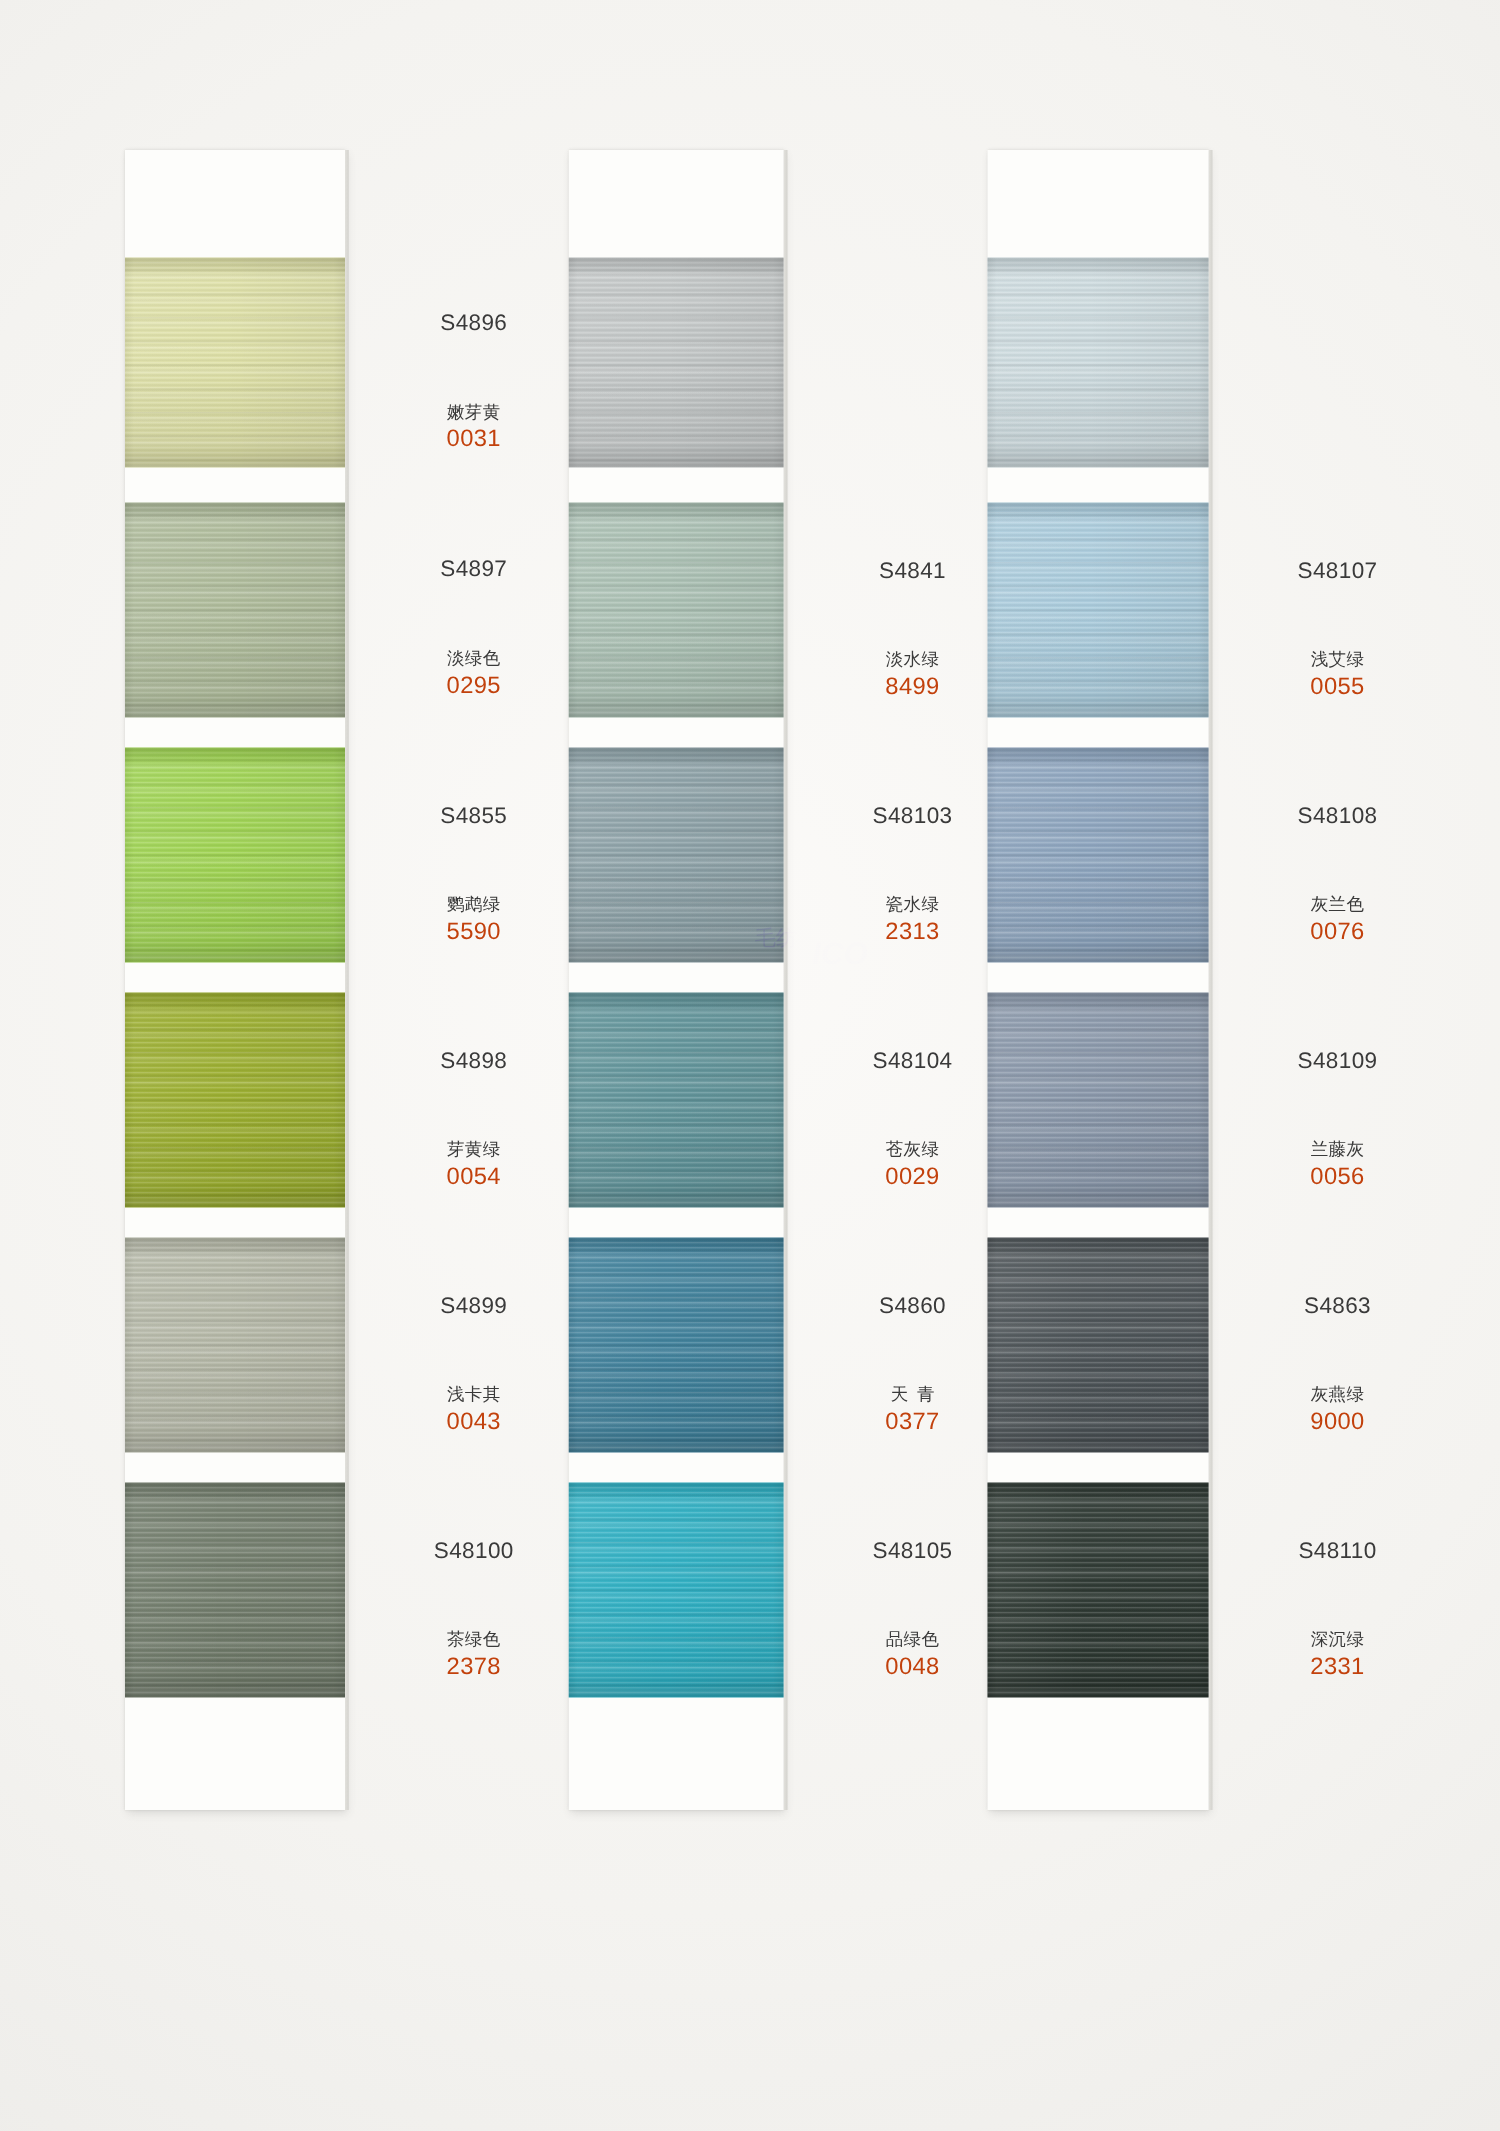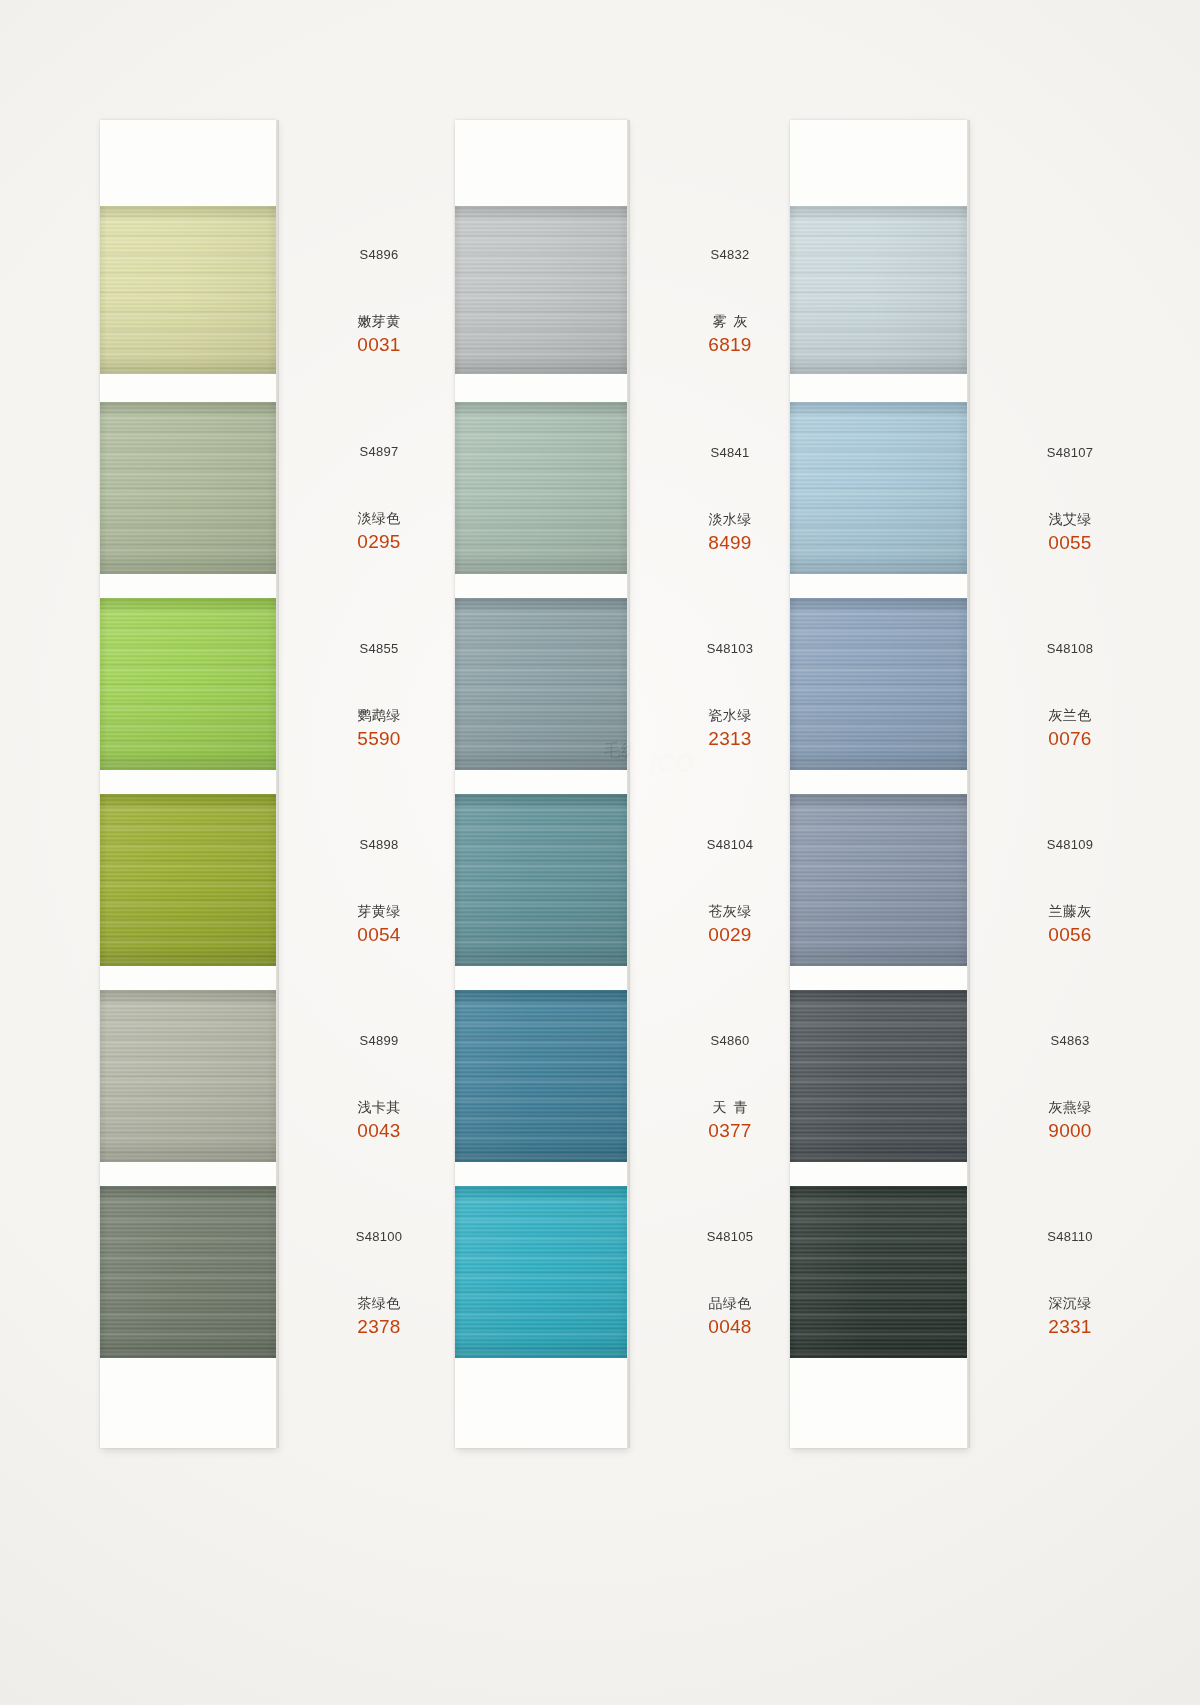--- a/index.html
+++ b/index.html
@@ -112,21 +112,21 @@
   
   .label {
     position: absolute;
     width: 150px;
     text-align: center;
     color: #3b3b3b;
     line-height: 1.42;
     letter-spacing: 0.3px;
   }
   .label .code {
-    font-size: 13px;
+    font-size: 18px;
     color: #3a3a3a;
   }
   .label .cname {
     font-size: 14px;
     color: #3a3a3a;
     margin-top: 48px;
   }
   .label .cname.spaced {
     letter-spacing: 7px;
     padding-left: 7px;
@@ -142,21 +142,21 @@
     left: 589px;
     top: 730px;
     width: 120px;
     height: 40px;
     display: flex;
     align-items: center;
     justify-content: center;
     gap: 12px;
     opacity: 0.30;
     pointer-events: none;
-    color: #000000;
+    color: #4c1d95;
     font-size: 21px;
     mix-blend-mode: soft-light;
   }
   #watermark .wm-cn {
     font-size: 17px;
     letter-spacing: 0px;
     text-shadow: 0 1px 1px rgba(0,0,0,0.20);
   }
   #watermark .wm-en {
     font-size: 25px;
@@ -241,25 +241,20 @@
         </div>
         <div class="swatch" style="top: 1066px; height: 172px; background: rgb(112, 123, 106);">
           <div class="wrap">
             <div class="threads"></div>
             <div class="bands"></div>
             <div class="shade"></div>
           </div>
         </div>
       </div>
     </div>
-    <div class="label" style="left: 655px; top: 246px;">
-      <div class="code">S4832</div>
-      <div class="cname spaced">雾灰</div>
-      <div class="num">6819</div>
-    </div>
     <div class="label" style="left: 655px; top: 444px;">
       <div class="code">S4841</div>
       <div class="cname">淡水绿</div>
       <div class="num">8499</div>
     </div>
     <div class="label" style="left: 655px; top: 640px;">
       <div class="code">S48103</div>
       <div class="cname">瓷水绿</div>
       <div class="num">2313</div>
     </div>

